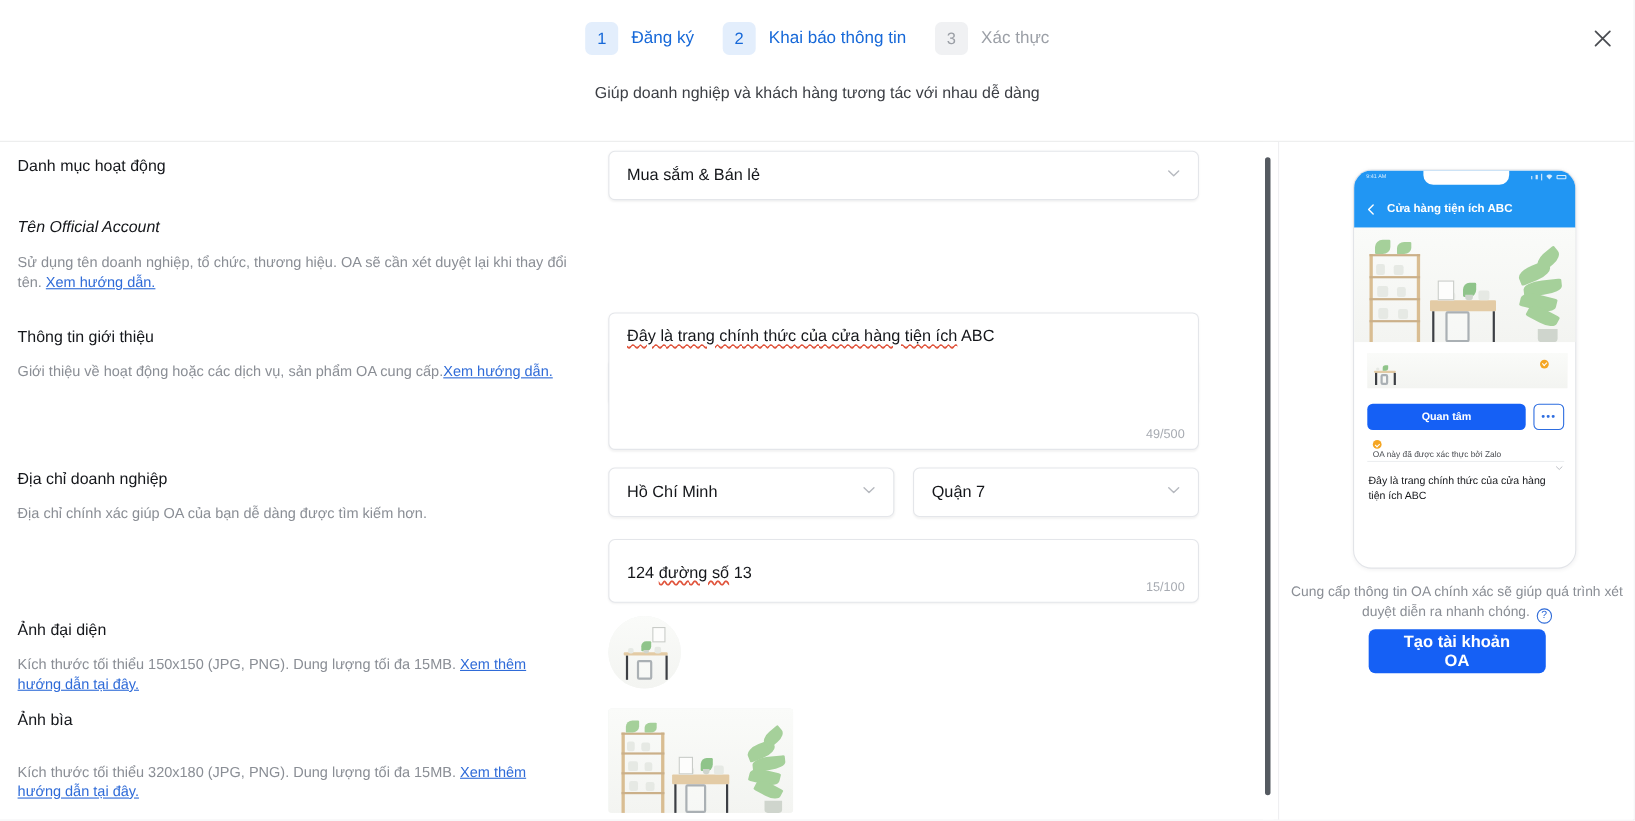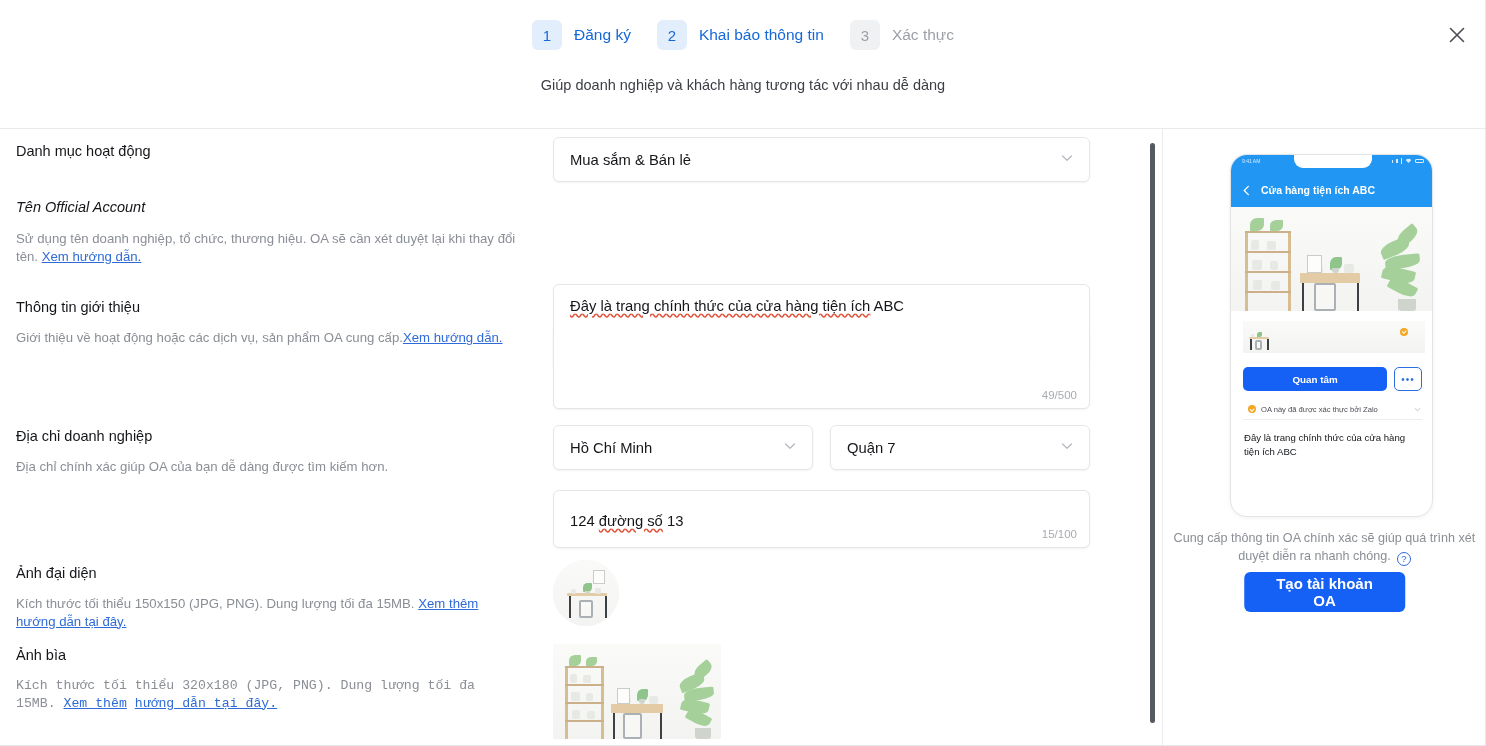--- a/index.html
+++ b/index.html
@@ -239,21 +239,21 @@
     cursor: pointer;
   }
   .btn-more {
     width: 28px; height: 24px; border-radius: 5px;
     border: 1px solid #2d6de0; color: #2d6de0;
     display: flex; align-items: center; justify-content: center;
     font-size: 10px; letter-spacing: 1px; cursor: pointer;
   }
   .verify-row {
     position: absolute; top: 245px; left: 12px; width: 179px;
-    display: flex; align-items: center;
+    display: flex; align-items: flex-start; flex-direction: column;
   }
   .verify-text { font-size: 7.6px; color: #4a4d52; margin-left: 5px; }
   .verify-chev { margin-left: auto; color: #b6b9bf; }
   .pv-sep {
     position: absolute; top: 264px; left: 12px;
     width: 179px; height: 1px; background: #eceef0;
   }
   .pv-desc {
     position: absolute; top: 276px; left: 13px; width: 176px;
     font-size: 9.6px; color: #14161a; line-height: 1.45;
@@ -385,21 +385,21 @@
             <div class="plant" style="left:30px; top:23px; width:9px; height:9px;"></div>
             <div class="pot" style="left:32px; top:31px; width:5px; height:3px;"></div>
             <div class="jar" style="left:18px; top:29px; width:5px; height:5px;"></div>
             <div class="jar" style="left:42px; top:28px; width:6px; height:6px;"></div>
             <div class="chair" style="left:26px; top:40px; width:14px; height:18px;"></div>
             <div class="frame" style="left:40px; top:10px; width:12px; height:14px;"></div>
           </div>
         </div>
 
         <div class="lbl" style="left:16px; top:518px;">Ảnh bìa</div>
-        <div class="hint" style="left:16px; top:548px; width:480px;font-family:Liberation Mono, monospace;">
+        <div class="hint" style="left:16px; top:564px; width:480px;">
           <span>Kích thước tối thiểu 320x180 (JPG, PNG). Dung lượng tối đa 15MB. </span><span class="lnk">Xem thêm</span>
           <span class="lnk">hướng dẫn tại đây.</span>
         </div>
         <div class="thumb-cover" style="left:553px; top:515px;">
           <div class="scene">
             <div class="wall"></div>
 
             <div class="shelf" style="left:12px; top:22px; width:3px; height:73px;"></div>
             <div class="shelf" style="left:48px; top:22px; width:3px; height:73px;"></div>
             <div class="shelf-sh" style="left:12px; top:22px; width:39px;"></div>

